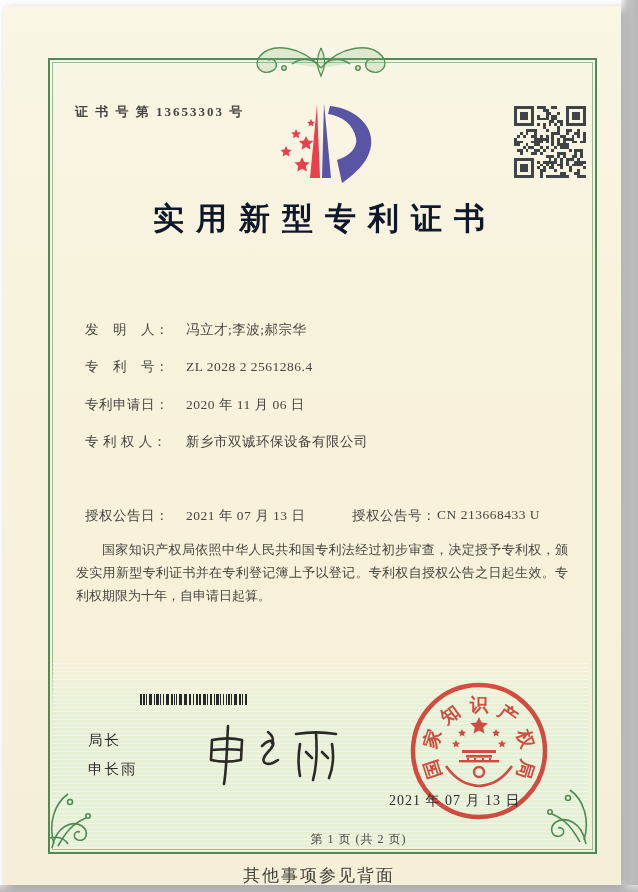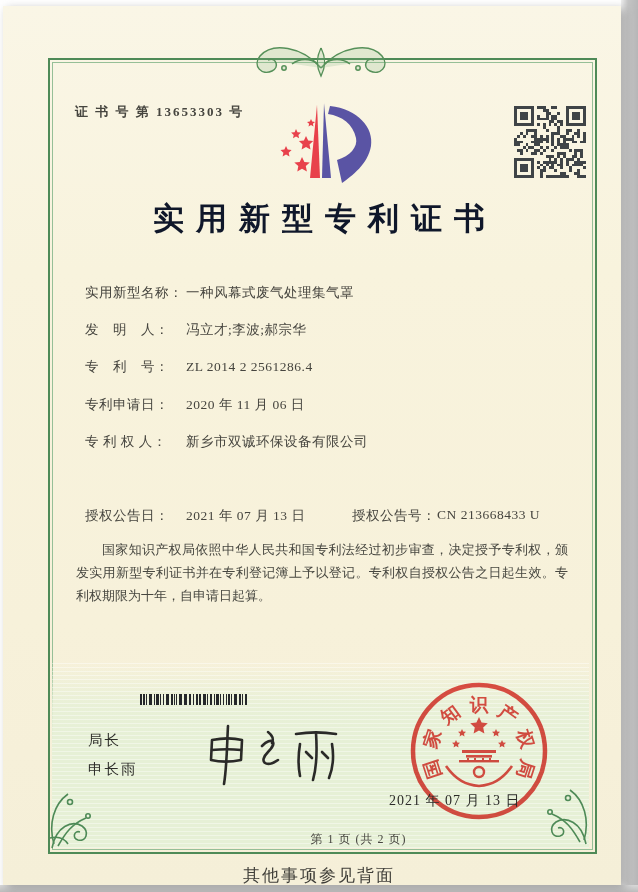--- a/index.html
+++ b/index.html
@@ -409,28 +409,25 @@
       <rect x="16" y="24" width="1" height="1" fill="#3f4447"></rect>
       <rect x="17" y="24" width="1" height="1" fill="#3f4447"></rect>
       <rect x="18" y="24" width="1" height="1" fill="#3f4447"></rect>
       <rect x="22" y="24" width="1" height="1" fill="#3f4447"></rect>
       <rect x="23" y="24" width="1" height="1" fill="#3f4447"></rect>
       <rect x="24" y="24" width="1" height="1" fill="#3f4447"></rect>
     </svg>
 
   <div class="title">实用新型专利证书</div>
 
-  <div class="row" style="top:284px">
-    <span class="lbl">实用新型名称：</span><span class="val">一种风幕式废气处理集气罩</span>
-  </div>
   <div class="row" style="top:321px">
     <span class="lbl">发　明　人：</span><span class="val">冯立才;李波;郝宗华</span>
   </div>
   <div class="row" style="top:358px">
-    <span class="lbl">专　利　号：</span><span class="val">ZL 2014 2 2561286.4</span>
+    <span class="lbl">专　利　号：</span><span class="val">ZL 2028 2 2561286.4</span>
   </div>
   <div class="row" style="top:396px">
     <span class="lbl">专利申请日：</span><span class="val">2020 年 11 月 06 日</span>
   </div>
   <div class="row" style="top:433px">
     <span class="lbl">专 利 权 人：</span><span class="val">新乡市双诚环保设备有限公司</span>
   </div>
   <div class="row" style="top:507px;width:505px">
     <span class="lbl">授权公告日：</span><span class="val">2021 年 07 月 13 日</span>
     <span class="lbl2">授权公告号：</span>

